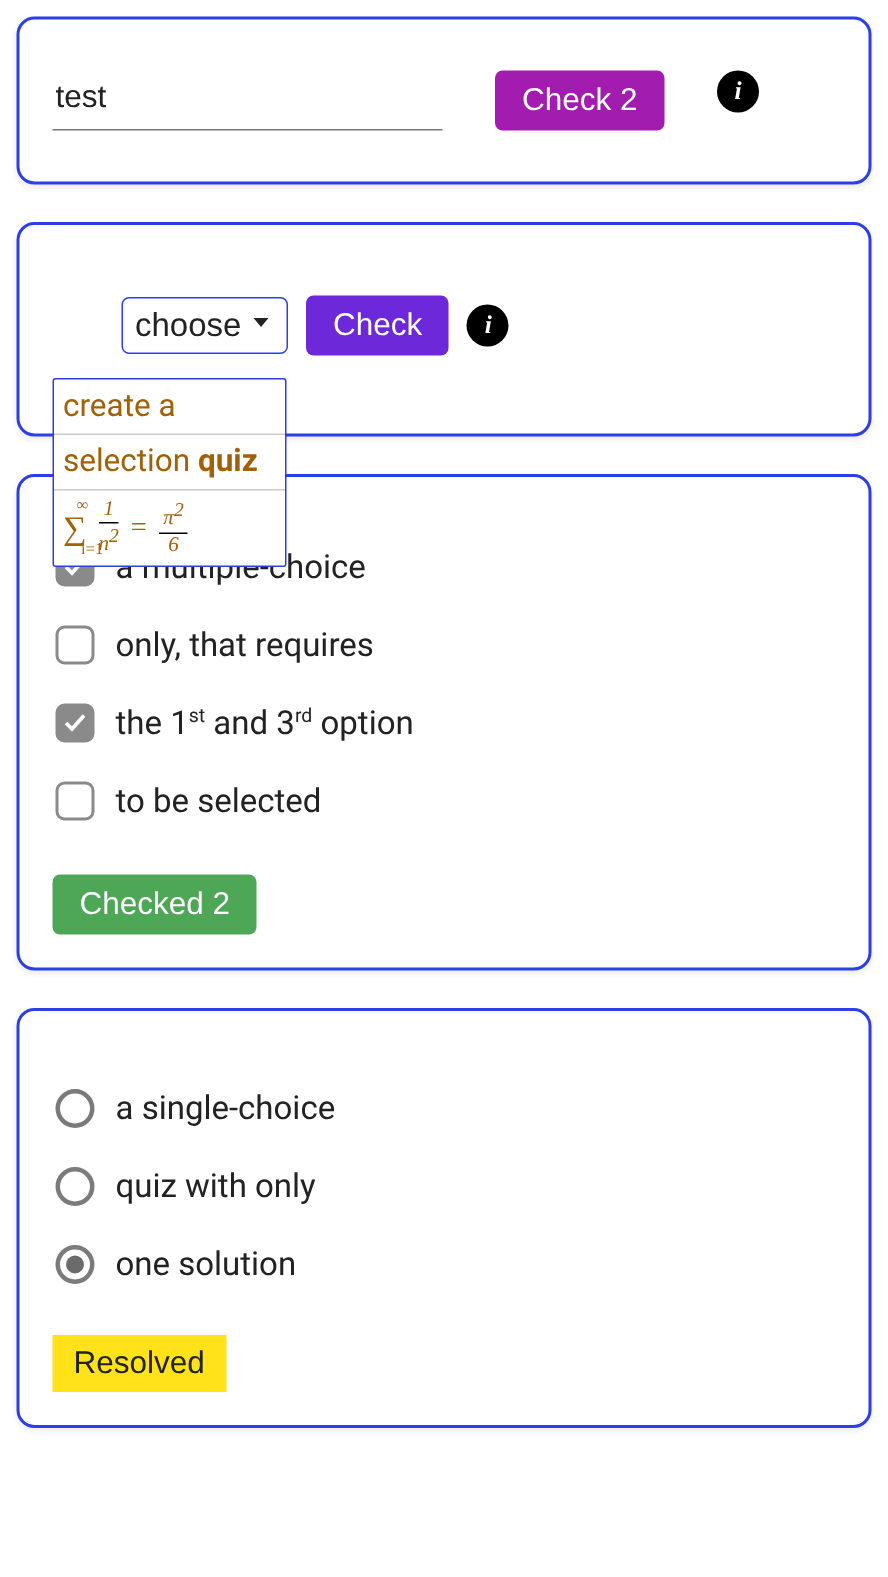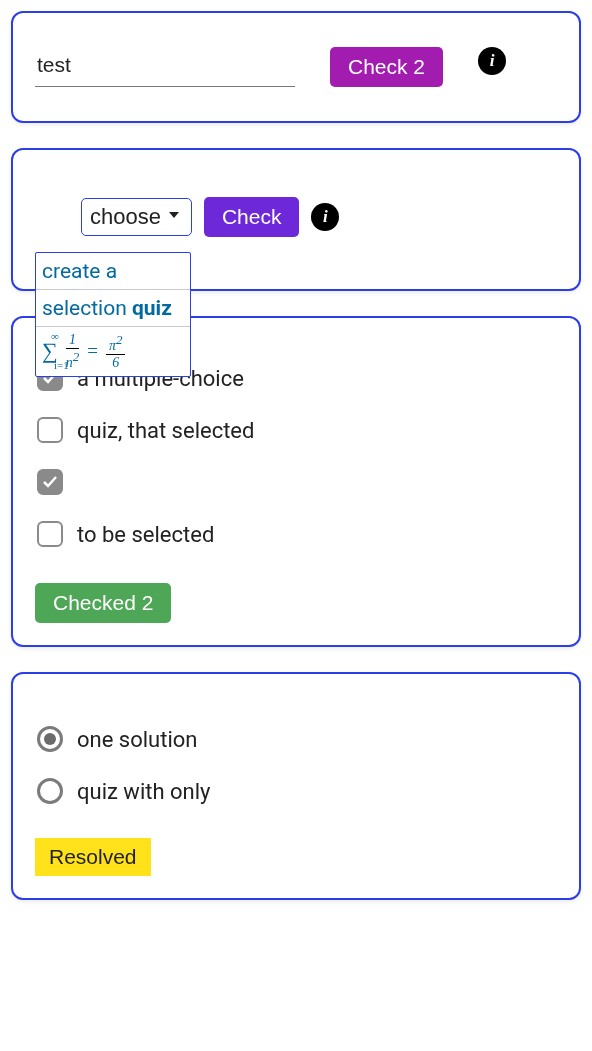--- a/index.html
+++ b/index.html
@@ -95,21 +95,21 @@
   .dropdown {
     position: absolute;
     left: 22px;
     top: 102px;
     background: #fff;
     border: 1px solid #2c3fe6;
     border-radius: 2px;
     width: 156px;
     z-index: 10;
     font-size: 21px;
-    color: #0369a1;
+    color: #a16207;
   }
   .dropdown .dd-row {
     padding: 6px 6px;
   }
   .dropdown .dd-row + .dd-row { border-top: 1px solid #c9c9d6; }
   .dropdown .dd-row.sel-row strong { font-weight: 700; }
   .dd-formula {
     display: flex;
     align-items: center;
     gap: 8px;
@@ -218,50 +218,57 @@
       <div class="opt-row">
         <span class="checkbox checked">
           <svg viewBox="0 0 16 16">
             <path d="M2 8 L6 12 L14 3" stroke="#fff" stroke-width="2.5" fill="none"></path>
           </svg>
         </span>
         <span>a multiple-choice</span>
       </div>
       <div class="opt-row">
         <span class="checkbox"></span>
-        <span>quiz, that selected</span>
+        <span>only, that requires</span>
       </div>
       <div class="opt-row">
         <span class="checkbox checked">
           <svg viewBox="0 0 16 16">
             <path d="M2 8 L6 12 L14 3" stroke="#fff" stroke-width="2.5" fill="none"></path>
           </svg>
         </span>
+        <span>the 1<span class="sup">st</span> and 3<span class="sup">rd</span> option</span>
       </div>
       <div class="opt-row">
         <span class="checkbox"></span>
         <span>to be selected</span>
       </div>
     </div>
   <div class="card3-btn-row">
     <button class="btn btn-green">Checked 2</button>
   </div>
 </div>
 
 <div class="card card4">
   <div class="options-list" id="card4-options">
       <div class="opt-row">
+        <span class="radio">
+          <span class="dot"></span>
+        </span>
+        <span>a single-choice</span>
+      </div>
+      <div class="opt-row">
+        <span class="radio">
+          <span class="dot"></span>
+        </span>
+        <span>quiz with only</span>
+      </div>
+      <div class="opt-row">
         <span class="radio selected">
           <span class="dot"></span>
         </span>
         <span>one solution</span>
       </div>
-      <div class="opt-row">
-        <span class="radio">
-          <span class="dot"></span>
-        </span>
-        <span>quiz with only</span>
-      </div>
     </div>
   <div>
     <button class="btn btn-yellow">Resolved</button>
   </div>
 </div>
 
 </body></html>

